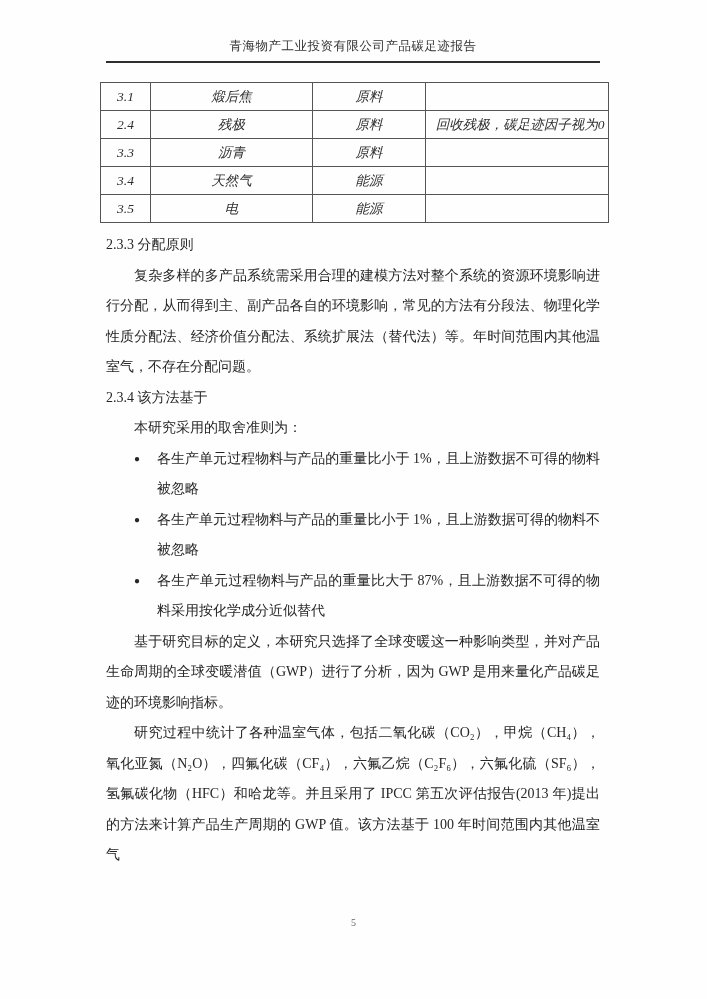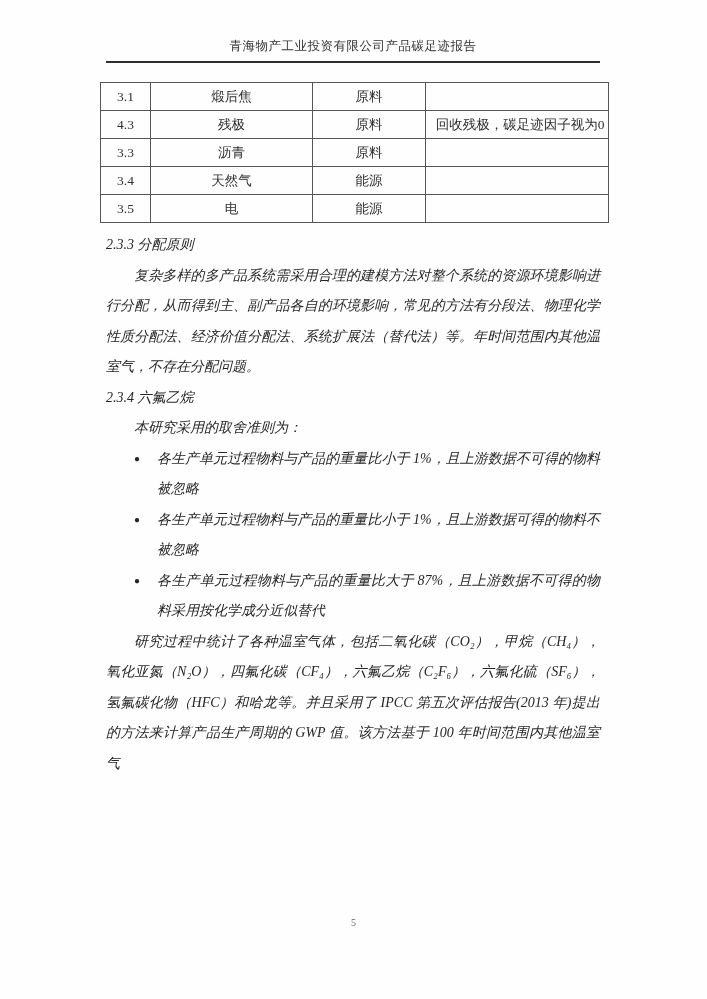--- a/index.html
+++ b/index.html
@@ -25,20 +25,21 @@
     font-size: 12.5px;
     letter-spacing: 0.5px;
     color: #333;
   }
   
   table.materials {
     margin: 19px 0 0 100px;
     width: 508px;
     border-collapse: collapse;
     table-layout: fixed;
+    font-style: italic;
   }
   table.materials td {
     border: 1px solid #555;
     height: 28px;
     font-size: 13.5px;
     text-align: center;
     color: #2f2f2f;
     overflow: hidden;
     white-space: nowrap;
   }
@@ -46,21 +47,20 @@
     text-align: center;
     padding-left: 6px;
   }
   
   .body-text {
     margin: 7px 107px 0 106px;
     font-size: 14px;
     line-height: 30.5px;
     text-align: justify;
     color: #262626;
-    font-style: italic;
   }
   .heading { text-align: left; }
   .para-indent { text-indent: 28px; }
   .bullet-item {
     position: relative;
     padding-left: 51px;
   }
   .bullet-marker {
     position: absolute;
     left: 28px;
@@ -99,21 +99,21 @@
         <col style="width:183px">
     </colgroup>
     <tbody>
       <tr>
         <td>3.1</td>
         <td>煅后焦</td>
         <td>原料</td>
         <td class="note-cell"></td>
       </tr>
       <tr>
-        <td>4.3</td>
+        <td>2.4</td>
         <td>残极</td>
         <td>原料</td>
         <td class="note-cell">回收残极，碳足迹因子视为0</td>
       </tr>
       <tr>
         <td>3.3</td>
         <td>沥青</td>
         <td>原料</td>
         <td class="note-cell"></td>
       </tr>
@@ -130,37 +130,38 @@
         <td class="note-cell"></td>
       </tr>
     </tbody>
   </table>
 
   <div class="body-text">
 
     <div class="heading">2.3.3 分配原则</div>
     <div class="para-indent">复杂多样的多产品系统需采用合理的建模方法对整个系统的资源环境影响进行分配，从而得到主、副产品各自的环境影响，常见的方法有分段法、物理化学性质分配法、经济价值分配法、系统扩展法（替代法）等。年时间范围内其他温室气，不存在分配问题。</div>
 
-    <div class="heading">2.3.4 六氟乙烷</div>
+    <div class="heading">2.3.4 该方法基于</div>
     <div class="para-indent">本研究采用的取舍准则为：</div>
 
     <div class="bullet-item">
       <span class="bullet-marker">●</span>
       <span>各生产单元过程物料与产品的重量比小于 1%，且上游数据不可得的物料被忽略</span>
     </div>
     <div class="bullet-item">
       <span class="bullet-marker">●</span>
       <span>各生产单元过程物料与产品的重量比小于 1%，且上游数据可得的物料不被忽略</span>
     </div>
     <div class="bullet-item">
       <span class="bullet-marker">●</span>
       <span>各生产单元过程物料与产品的重量比大于 87%，且上游数据不可得的物料采用按化学成分近似替代</span>
     </div>
 
 
+    <div class="para-indent">基于研究目标的定义，本研究只选择了全球变暖这一种影响类型，并对产品生命周期的全球变暖潜值（GWP）进行了分析，因为 GWP 是用来量化产品碳足迹的环境影响指标。</div>
     <div class="para-indent">研究过程中统计了各种温室气体，包括二氧化碳（CO₂），甲烷（CH₄），氧化亚氮（N₂O），四氟化碳（CF₄），六氟乙烷（C₂F₆），六氟化硫（SF₆），氢氟碳化物（HFC）和哈龙等。并且采用了 IPCC 第五次评估报告(2013 年)提出的方法来计算产品生产周期的 GWP 值。该方法基于 100 年时间范围内其他温室气</div>
 
   </div>
 
   <div class="footer">
     <span class="page-number">5</span>
   </div>
 
 </div>
 

